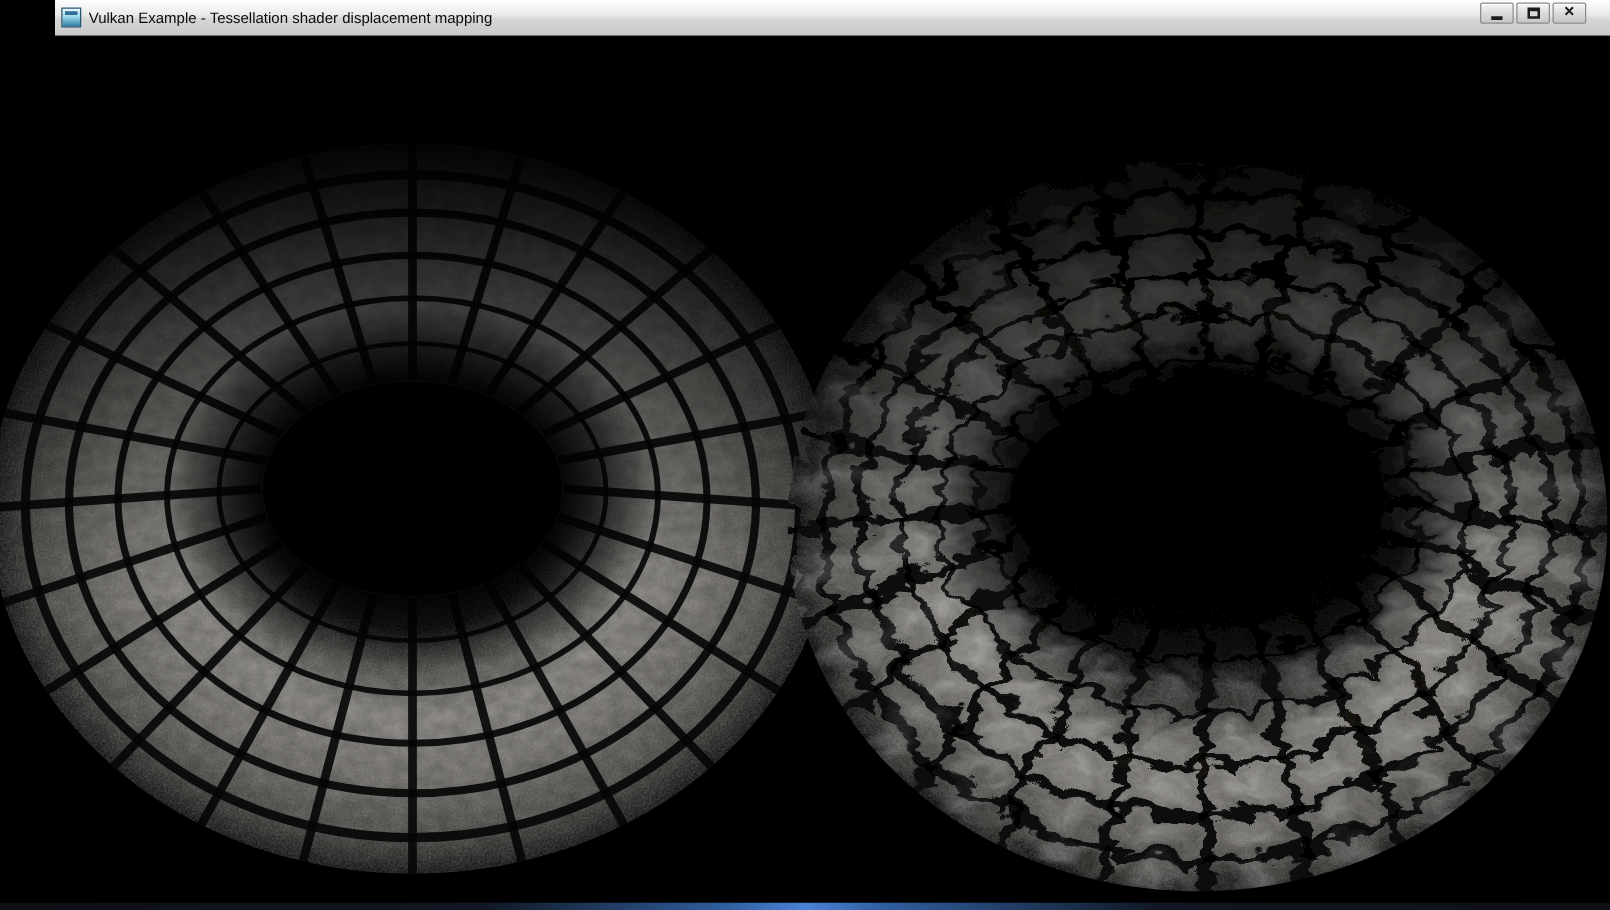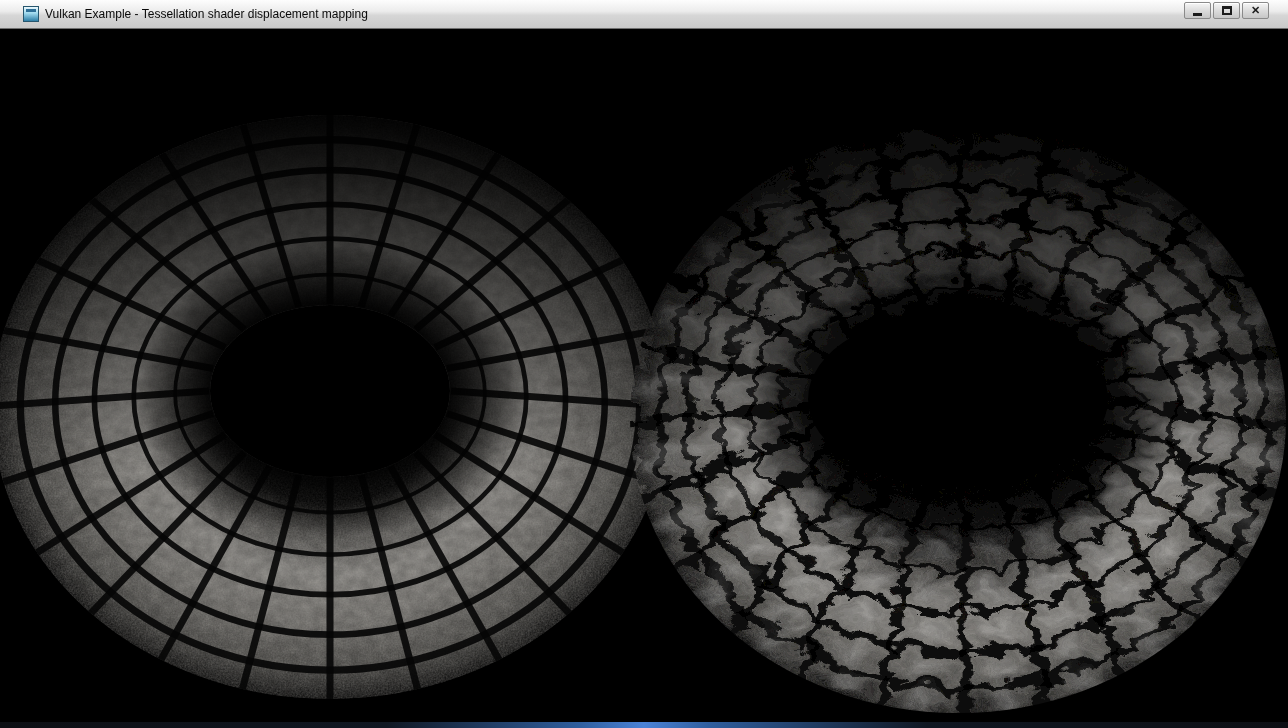--- a/index.html
+++ b/index.html
@@ -1,23 +1,23 @@
 <!DOCTYPE html>
 <html><head>
 <meta charset="utf-8">
 <style>
   html,body{margin:0;padding:0;width:1288px;height:728px;background:#000;overflow:hidden;
             font-family:"Liberation Sans",sans-serif;}
   .window{width:1288px;height:728px;display:flex;flex-direction:column;background:#000;}
 
   
   .titlebar{height:29px;flex:0 0 29px;display:flex;align-items:center;position:relative;
-            padding-left:23px;box-sizing:border-box;
+            padding-left:5px;box-sizing:border-box;
             background:linear-gradient(180deg,#fdfdfd 0%,#ececec 40%,#d6d6d6 55%,#c9c9c9 100%);
-            border-bottom:1px solid #6f6f6f;}
+            border-bottom:1px solid #6f6f6f;margin-left:44px;}
   .app-icon{width:16px;height:16px;margin-right:6px;flex:0 0 16px;box-sizing:border-box;
             border:1px solid #27566e;position:relative;display:inline-block;
             background:linear-gradient(180deg,#eaf7fc 0%,#9fd9ee 45%,#2e7ea6 100%);}
   .app-icon::after{content:"";position:absolute;left:2px;top:2px;right:2px;height:3px;background:#2e6e96;}
   .title{font-size:12px;color:#0a0a0a;white-space:nowrap;}
   .controls{position:absolute;top:2px;right:19px;display:flex;gap:2px;}
   .ctl{width:27px;height:17px;padding:0;cursor:pointer;border:1px solid #8a8a8a;border-radius:2px;
        background:linear-gradient(180deg,#f6f6f6,#dcdcdc 50%,#c6c6c6);
        box-shadow:inset 0 1px 0 #ffffff;display:flex;align-items:center;justify-content:center;}
   .glyph-min{width:9px;height:3px;background:#1c1c1c;margin-top:8px;}

